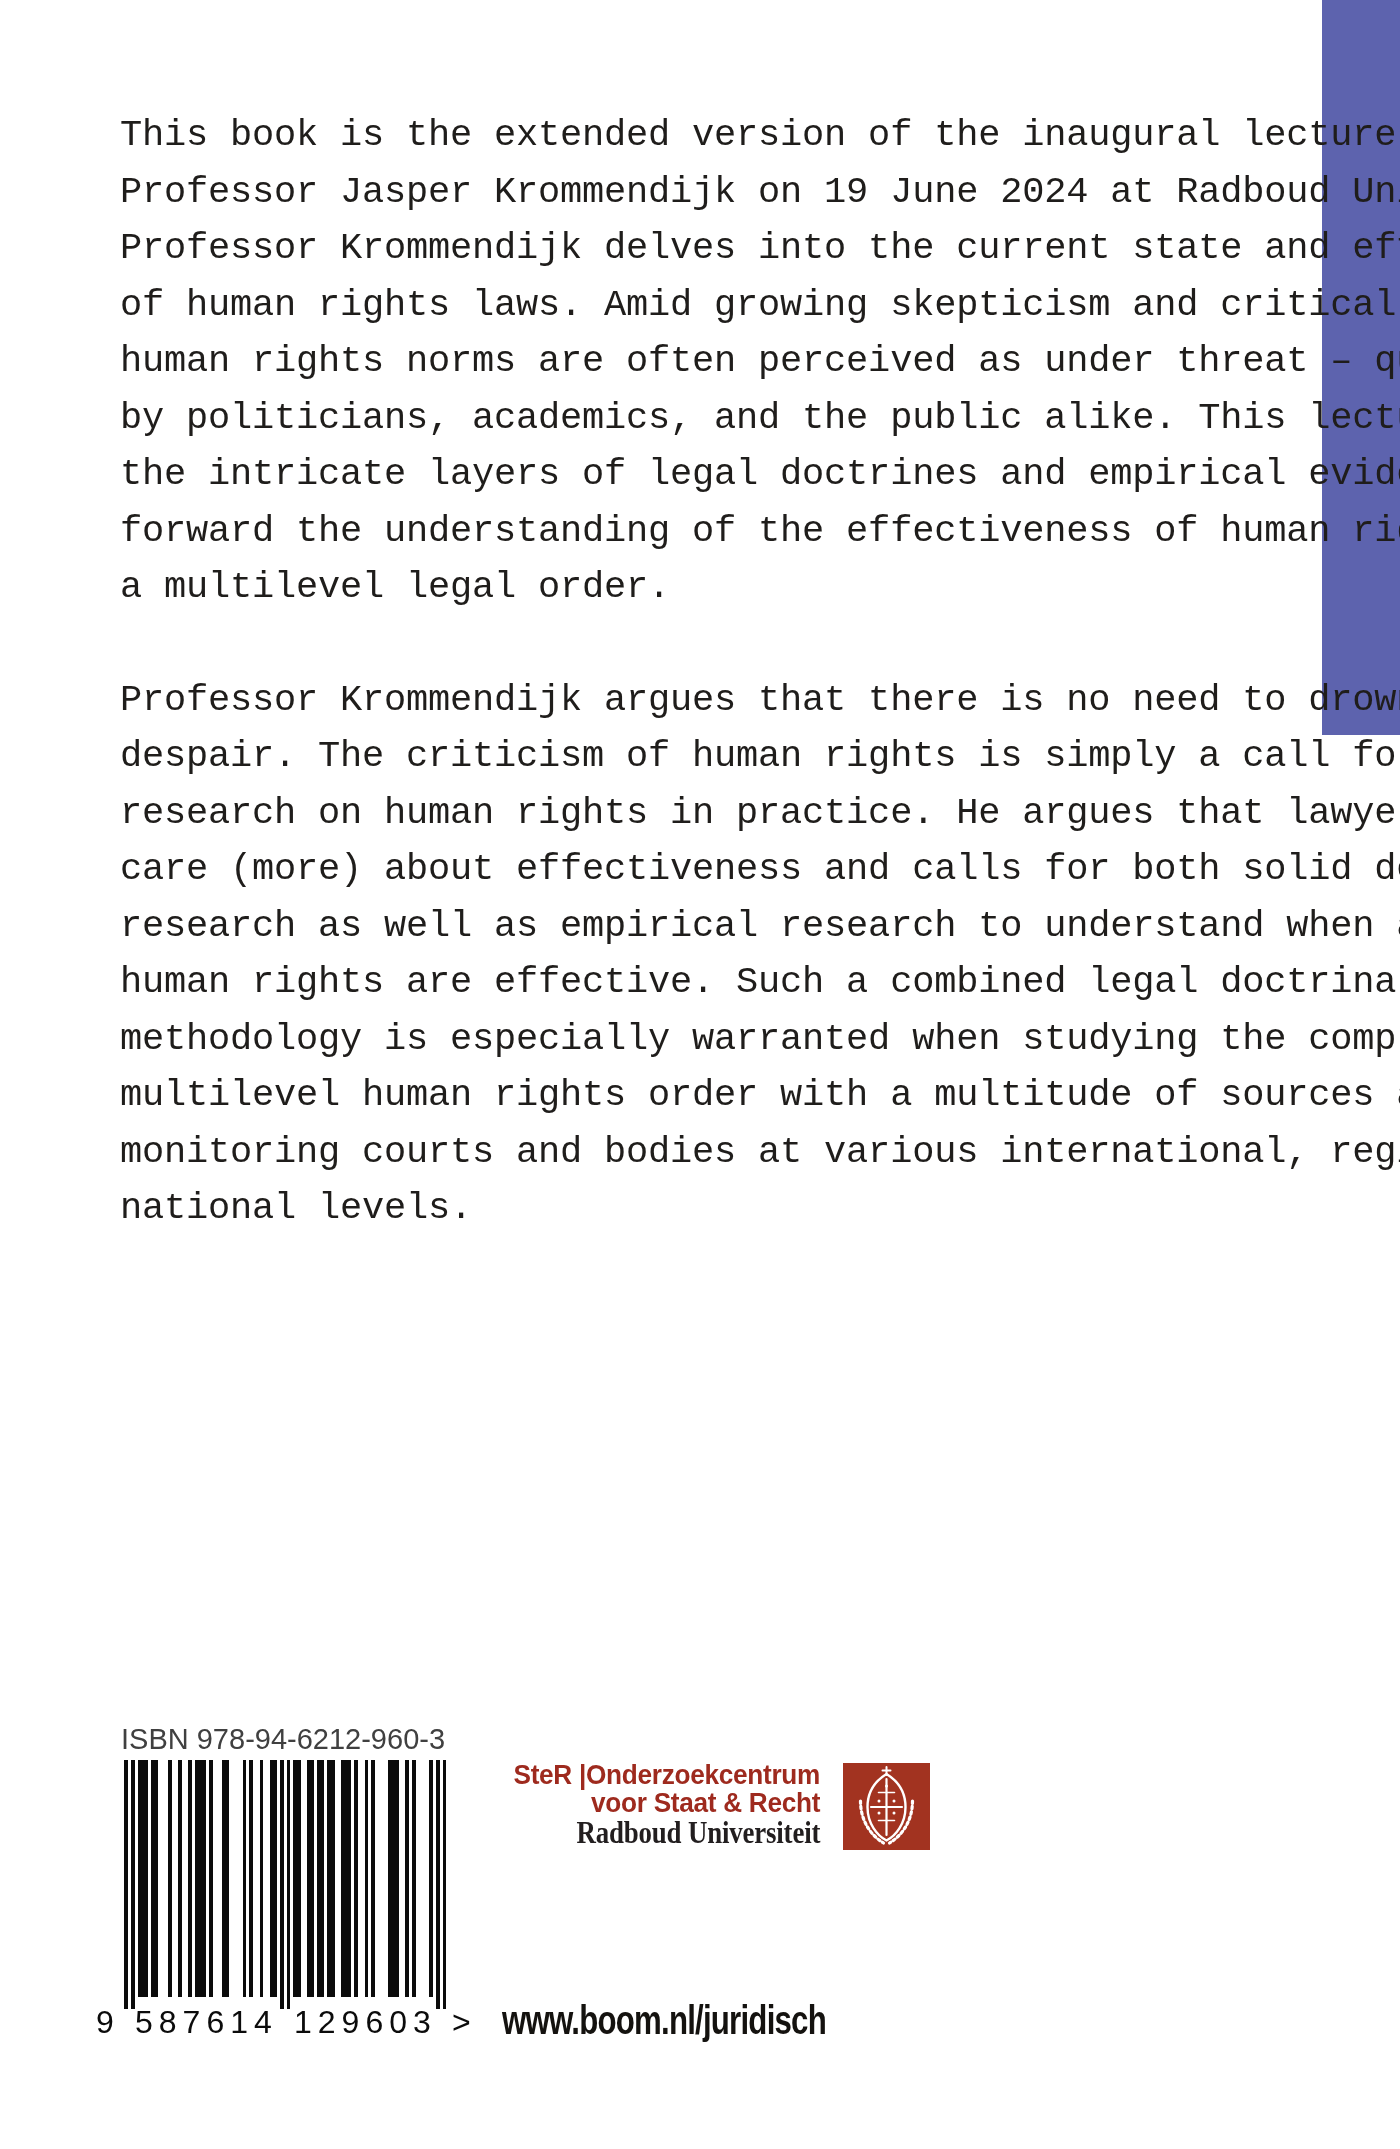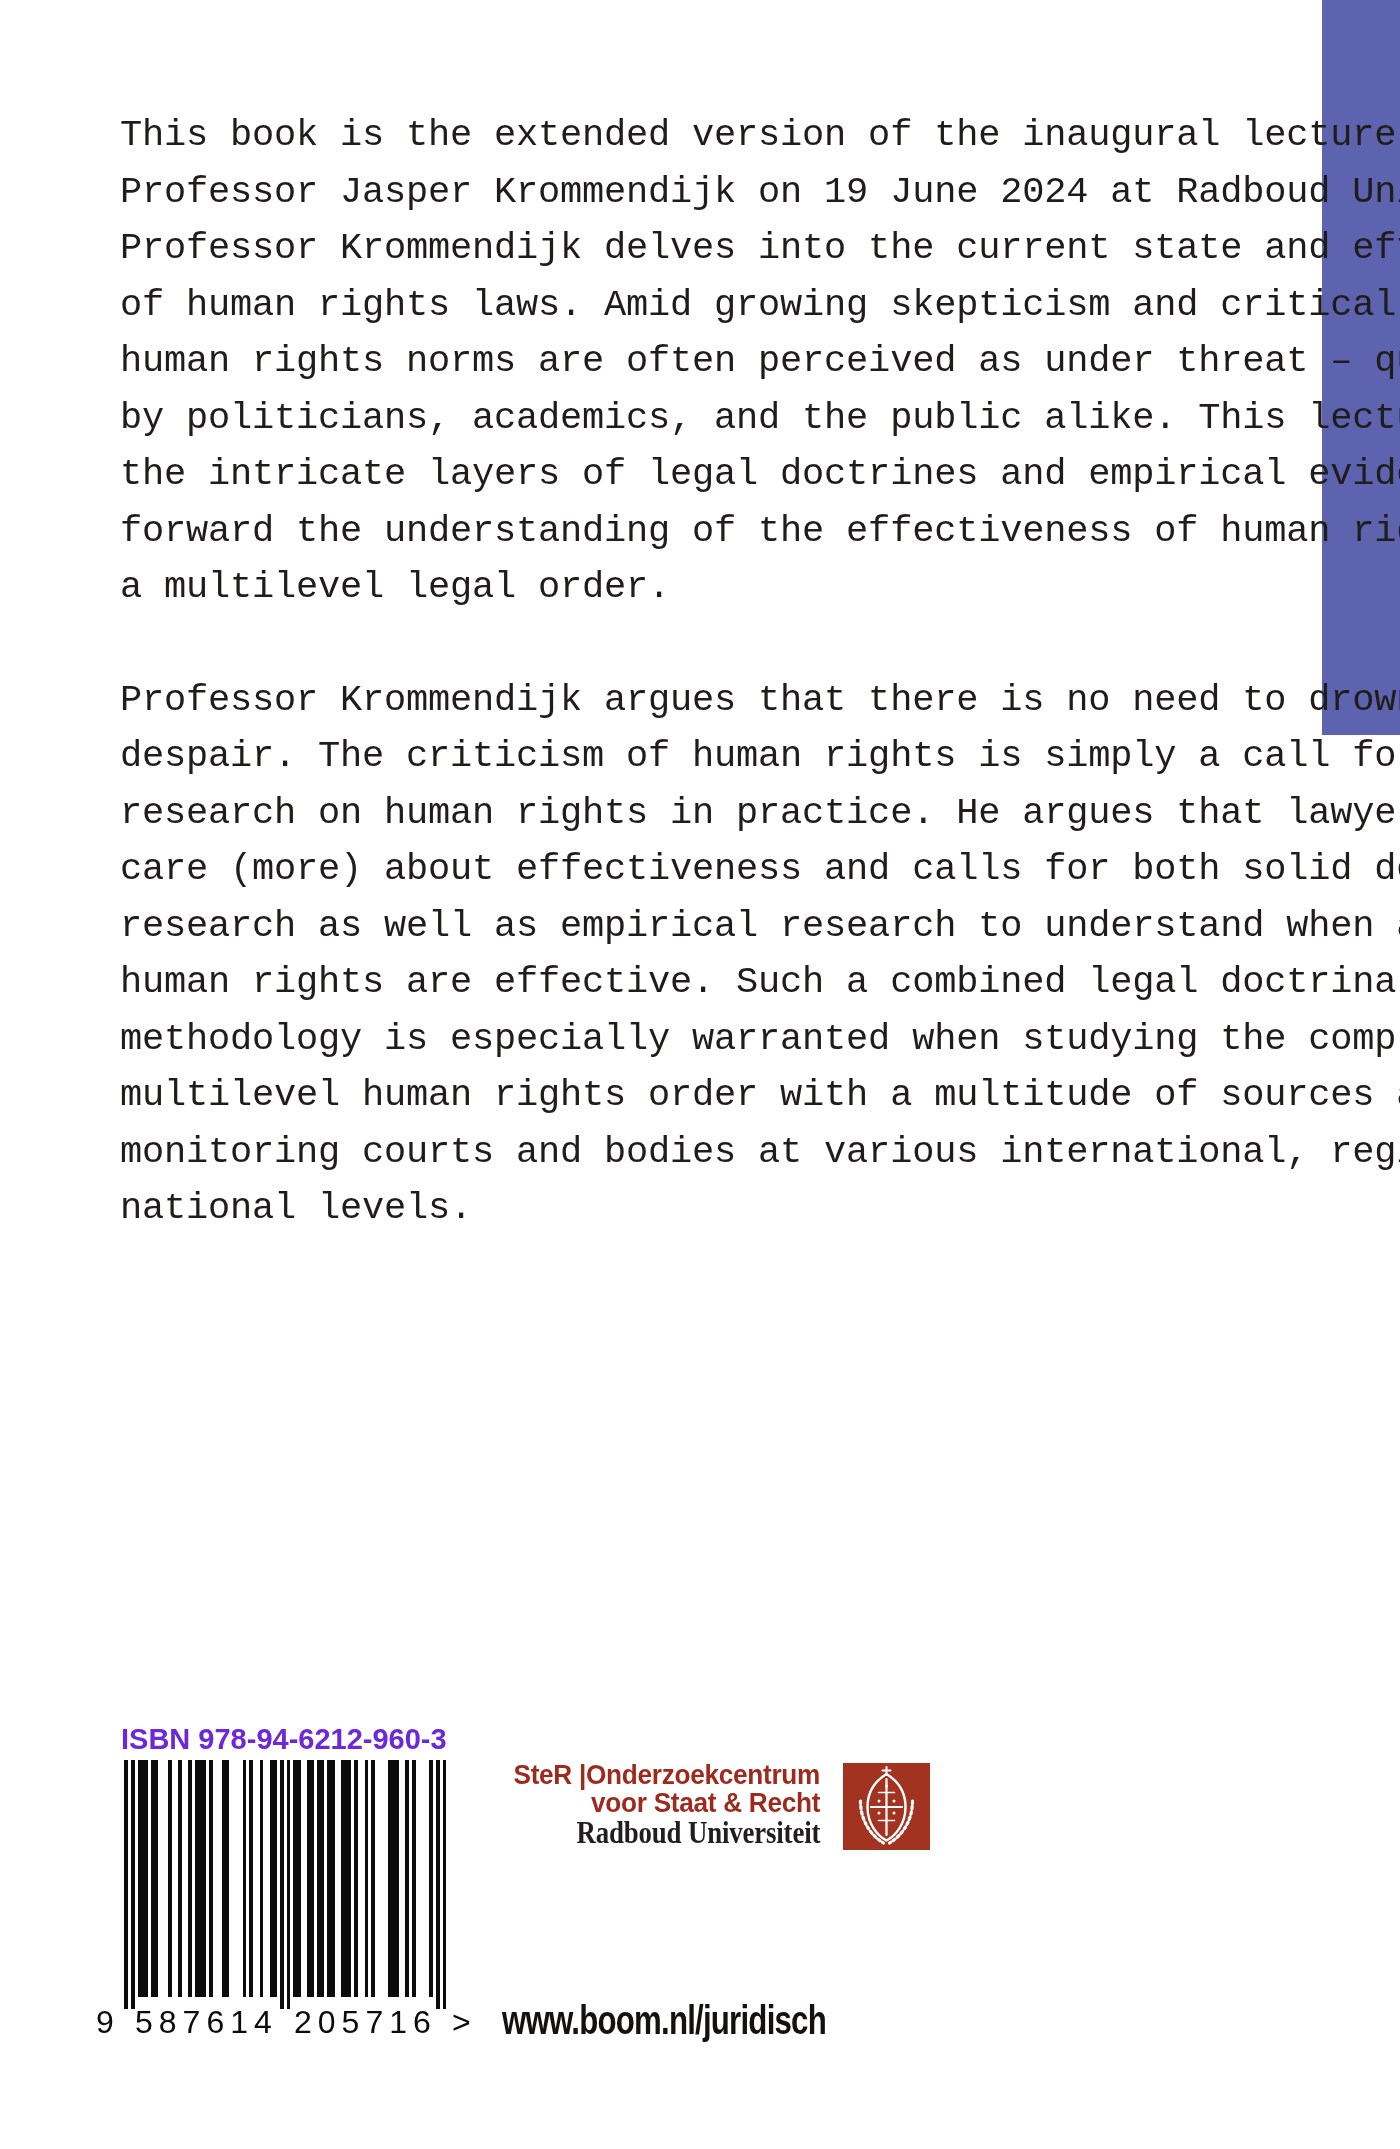--- a/index.html
+++ b/index.html
@@ -26,23 +26,22 @@
   .blurb p{
     margin:0 0 56px 0;
     white-space:pre;
     font-family:Liberation Mono, monospace;
   }
   .isbn-label{
     position:absolute;
     left:121px;top:1722px;
     font-family:"Liberation Sans", sans-serif;
     font-size:29px;line-height:34px;
-    color:#6d28d9;
+    color:#404040;
     letter-spacing:0px;
-    font-weight:bold;
   }
   .barcode{
     position:absolute;
     left:124px;top:1760px;width:322px;height:249px;
   }
   .barcode .bar{
     position:absolute;top:0;
     background:#0b0b0b;
   }
   .barcode-digits{
@@ -169,21 +168,21 @@
       <div class="bar" style="left: 281.326px; width: 3.78947px; height: 237px;"></div>
       <div class="bar" style="left: 288.105px; width: 3.78947px; height: 237px;"></div>
       <div class="bar" style="left: 305.053px; width: 3.78947px; height: 237px;"></div>
       <div class="bar" style="left: 311.832px; width: 3.78947px; height: 249px;"></div>
       <div class="bar" style="left: 318.611px; width: 3.78947px; height: 249px;"></div>
     </div>
 
   <div class="barcode-digits">
     <span class="bd-lead">9</span>
     <span class="bd-g1">587614</span>
-    <span class="bd-g2">205716</span>
+    <span class="bd-g2">129603</span>
     <span class="bd-arrow">&gt;</span>
   </div>
 
   <div class="publisher-line ster-1">SteR |Onderzoekcentrum</div>
   <div class="publisher-line ster-2">voor Staat &amp; Recht</div>
   <div class="publisher-line radboud">Radboud Universiteit</div>
 
   <div class="seal">
     <svg viewBox="0 0 87 87" xmlns="http://www.w3.org/2000/svg">
       <g stroke="#ffffff" fill="none" stroke-linecap="round">

